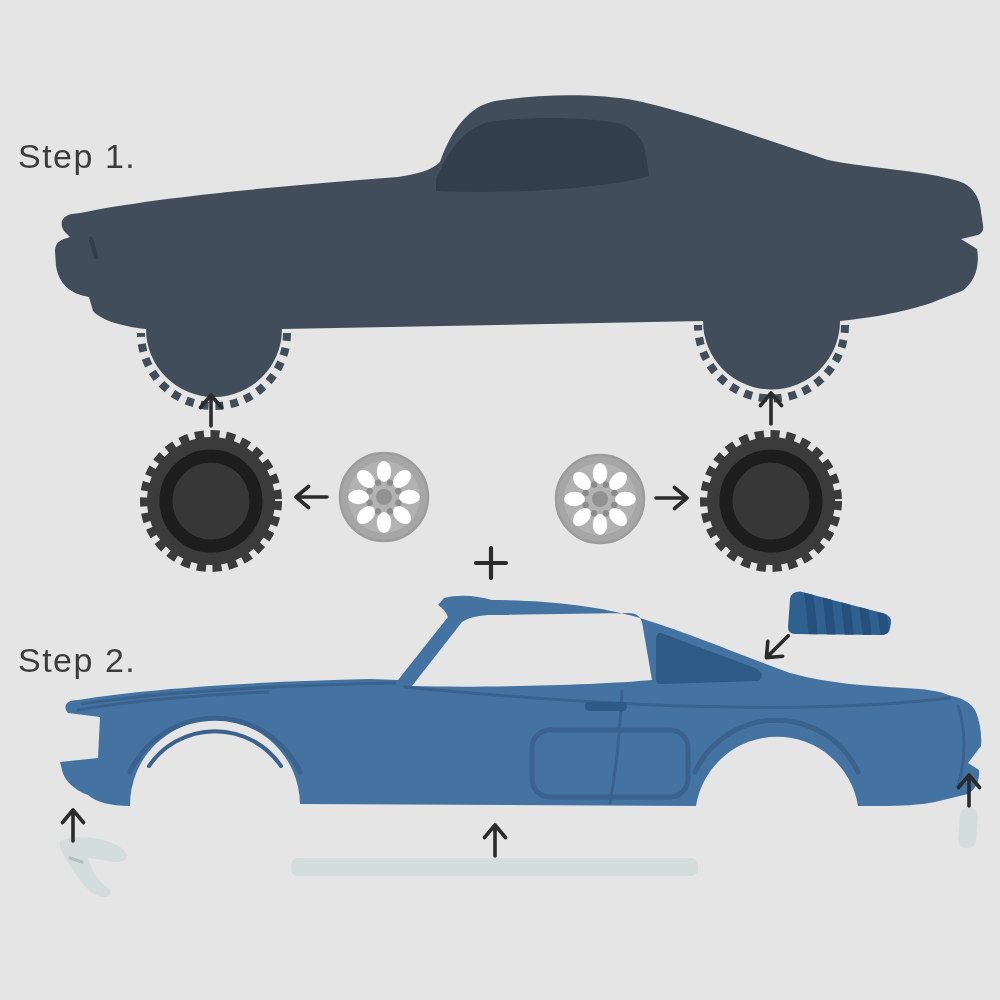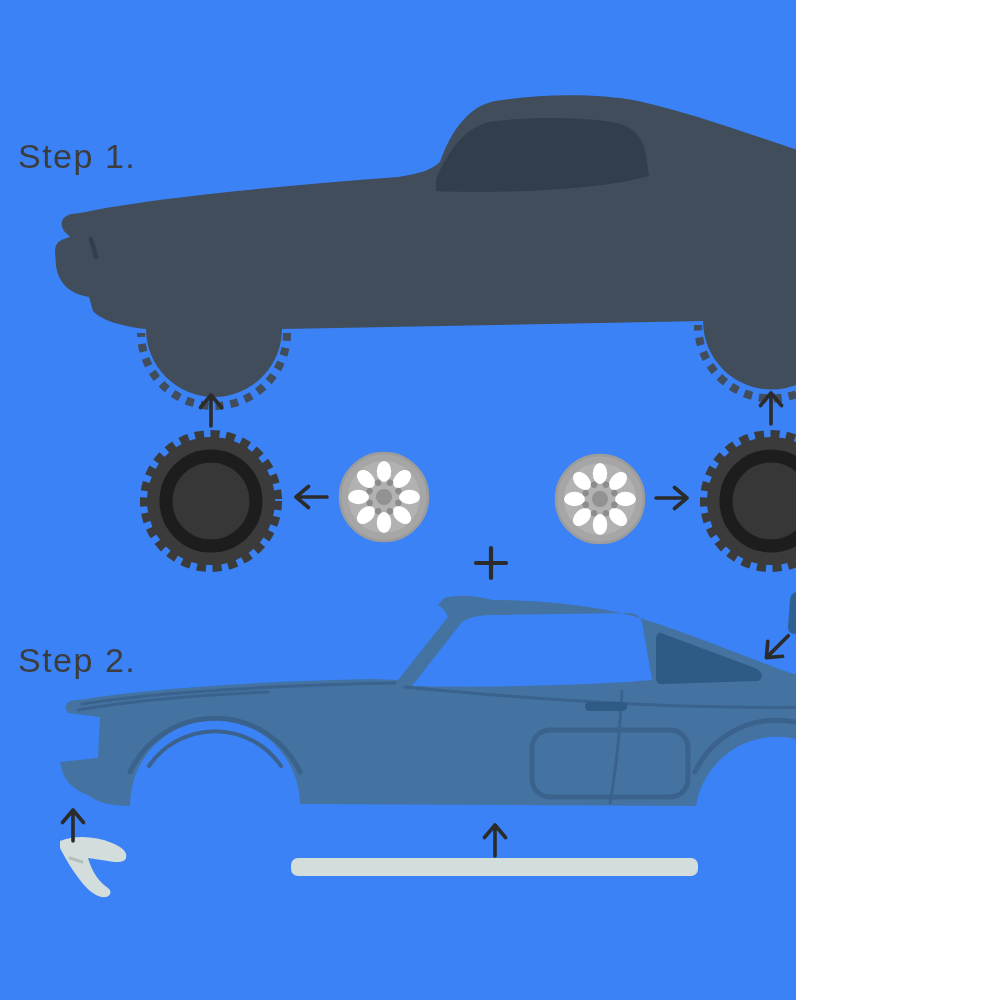--- a/index.html
+++ b/index.html
@@ -1,16 +1,16 @@
 <!DOCTYPE html>
 <html><head>
 <meta charset="utf-8">
 <style>
   html,body{margin:0;padding:0;background:#ffffff;}
-  .stage{position:relative;width:796px;height:1000px;background:#3b82f6;overflow:hidden;}
+  .stage{position:relative;width:1000px;height:1000px;background:#e5e5e5;overflow:hidden;}
   .stage svg{display:block;width:1000px;height:1000px;}
   text.step-label{
     font-family:"Liberation Sans", sans-serif;
     font-size:34px;
     letter-spacing:1.5px;
   }
 </style>
 </head>
 <body>
 

